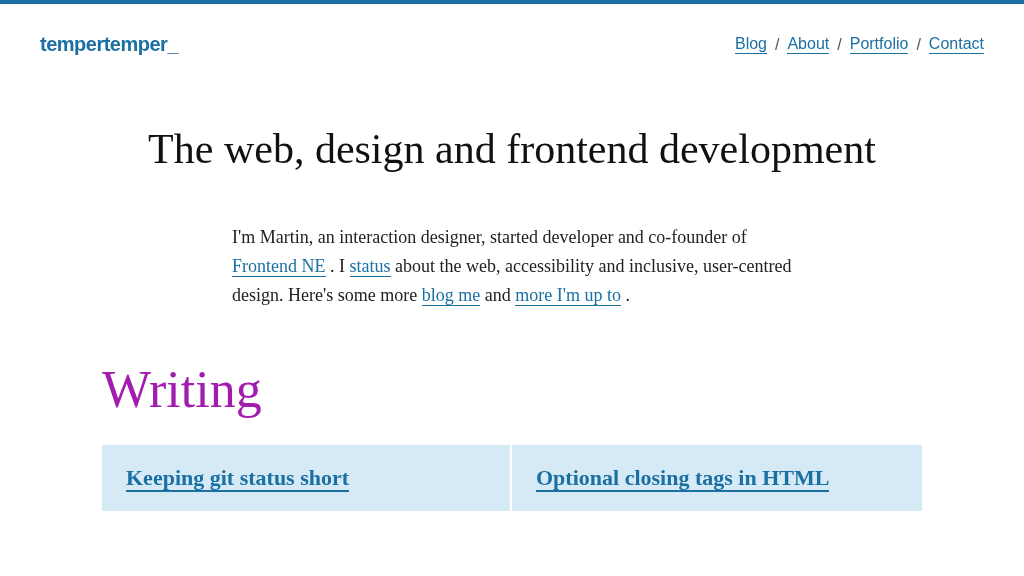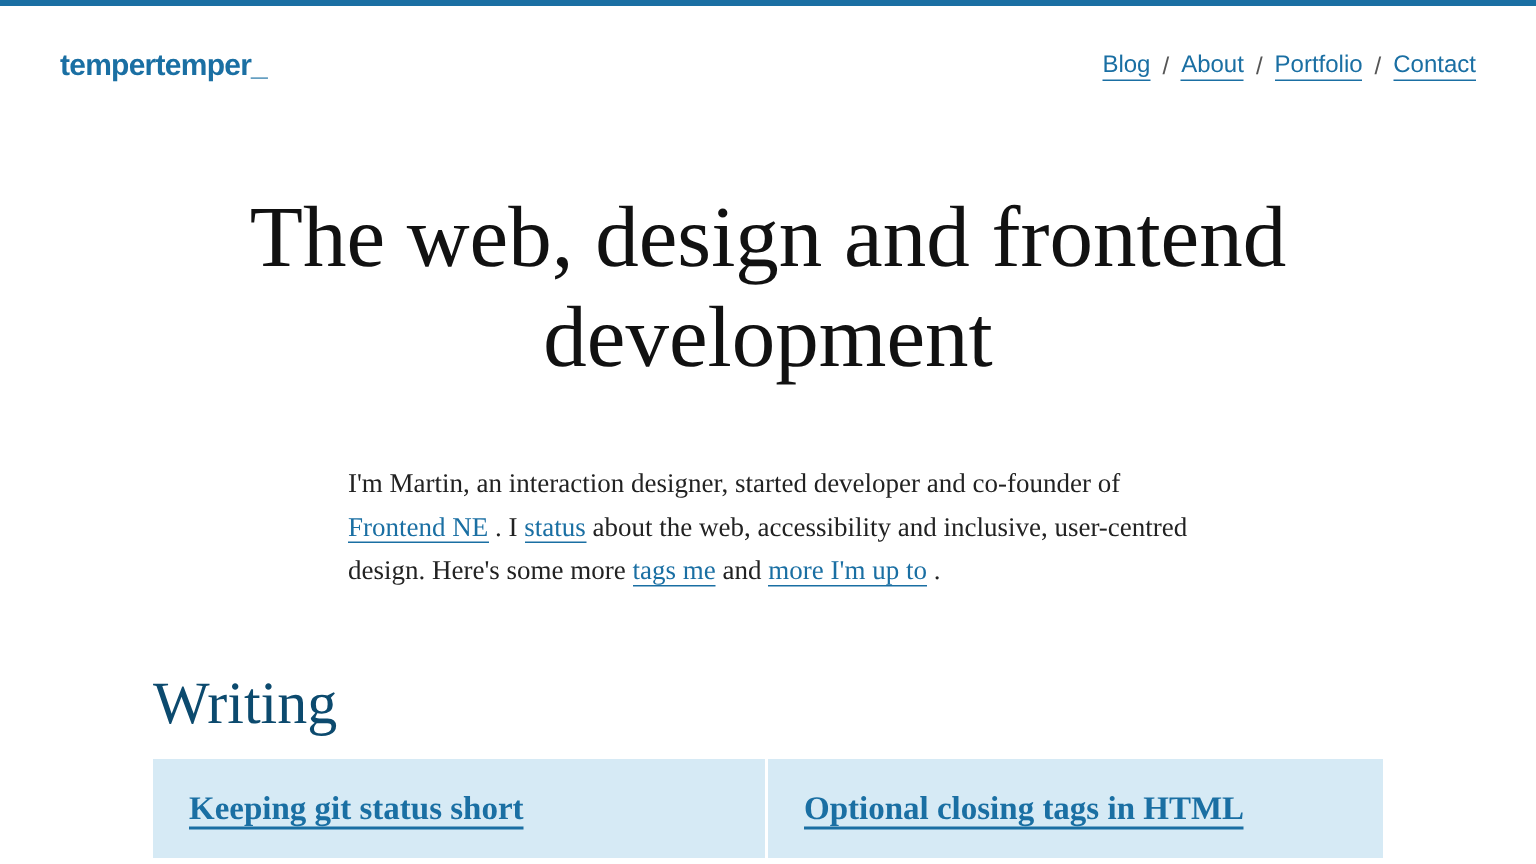--- a/index.html
+++ b/index.html
@@ -57,21 +57,21 @@
     }
 
     main {
       max-width: 900px;
       margin: 0 auto;
       padding: 40px 40px 0 40px;
     }
 
     .hero-title {
       font-family: Georgia, 'Times New Roman', serif;
-      font-size: 58px;
+      font-size: 42px;
       font-weight: normal;
       line-height: 1.15;
       text-align: center;
       color: #111;
       margin-bottom: 50px;
     }
 
     .intro-text {
       max-width: 560px;
       margin: 0 auto 50px auto;
@@ -85,24 +85,24 @@
       text-decoration: none;
       border-bottom: 1px solid #1a6fa3;
     }
 
     .writing-section {
       margin-bottom: 30px;
     }
 
     .writing-title {
       font-family: Georgia, 'Times New Roman', serif;
-      font-size: 40px;
+      font-size: 52px;
       font-weight: normal;
-      color: #0c4a6e;
-      margin-bottom: 14px;
+      color: #a21caf;
+      margin-bottom: 26px;
     }
 
     .writing-intro {
       font-size: 18px;
       line-height: 1.6;
       color: #222;
       margin-bottom: 24px;
     }
 
     .writing-intro a {
@@ -156,21 +156,21 @@
 
 <main>
   <h1 class="hero-title">The web, design and frontend development</h1>
 
   <p class="intro-text">
     <span>I'm Martin, an interaction designer, started developer and co-founder of</span>
     <a href="#">Frontend NE</a>
     <span>. I</span>
     <a href="#">status</a>
     <span>about the web, accessibility and inclusive, user-centred design. Here's some more</span>
-    <a href="#">tags me</a>
+    <a href="#">blog me</a>
     <span> and </span>
     <a href="#">more I'm up to</a>
     <span>.</span>
   </p>
 
   <div class="writing-section">
     <h2 class="writing-title">Writing</h2>
 
     <div class="articles-grid">
       <div class="article-card">

